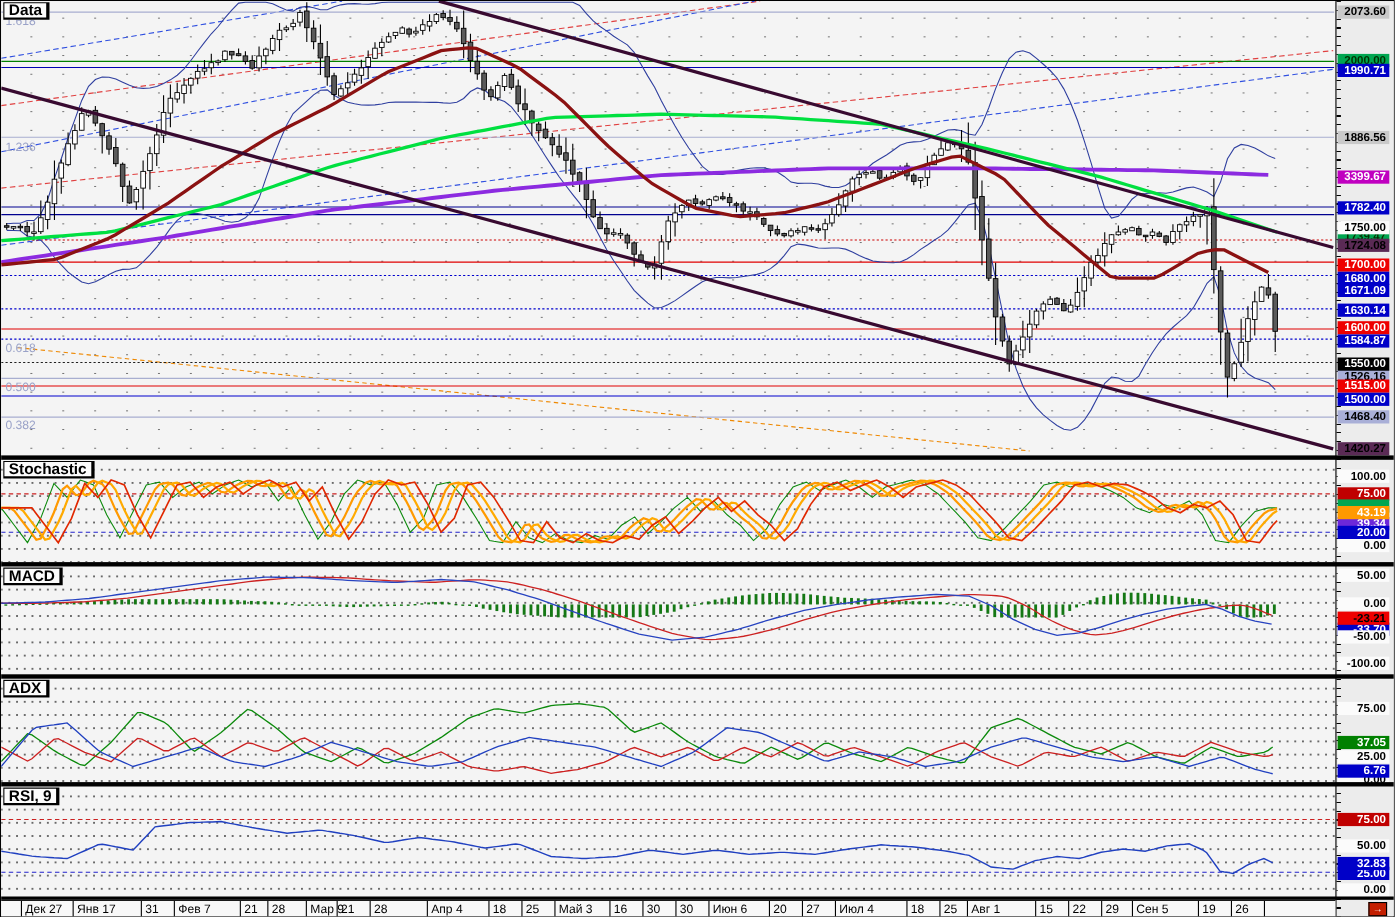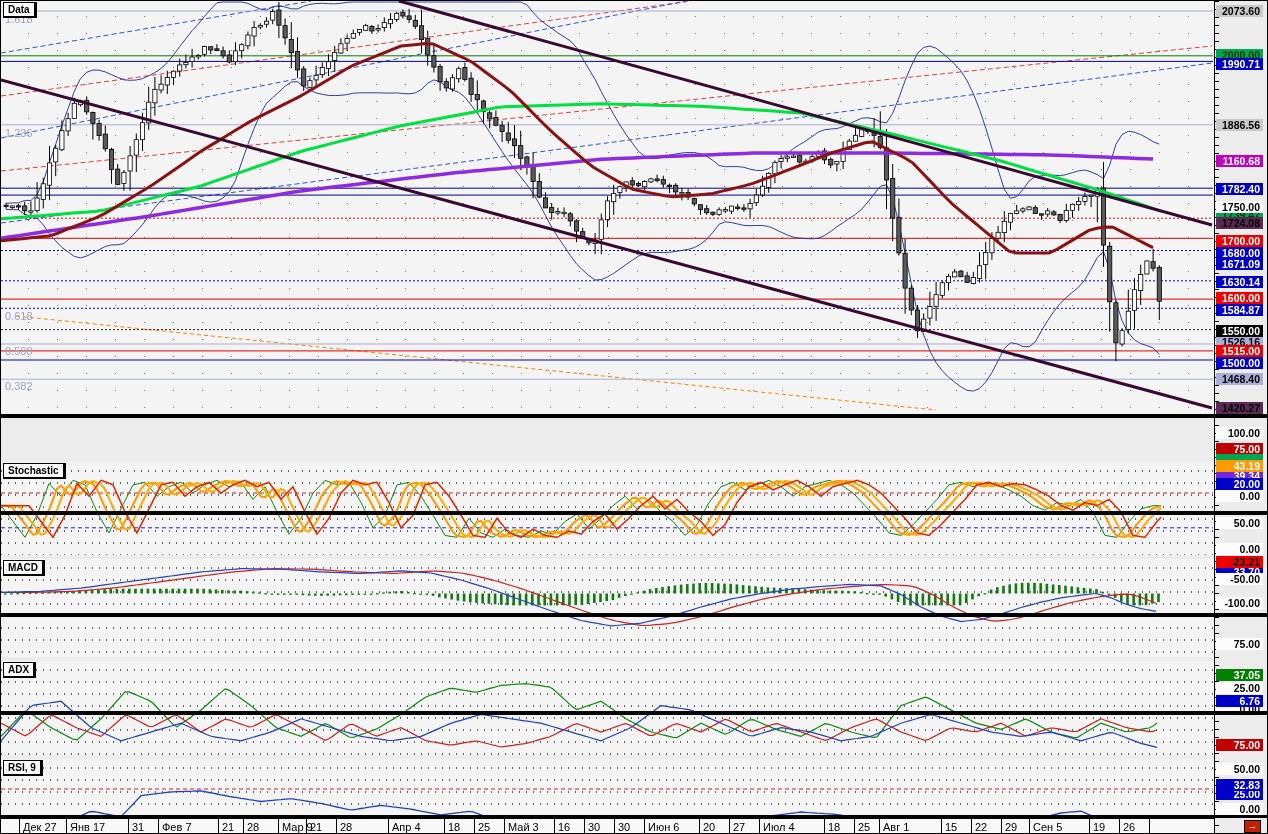--- a/index.html
+++ b/index.html
@@ -2,24 +2,24 @@
 <html><head>
 <meta charset="utf-8">
 <style>
   html,body{margin:0;padding:0;background:#fff;}
   .window{position:relative;width:1268px;height:834px;background:#ececec;border:1px solid #000;
           box-sizing:border-box;font-family:"Liberation Sans",sans-serif;overflow:hidden;}
   .panel{position:absolute;left:0;width:1213px;background:#f4f4f4;overflow:hidden;}
   .plot-main{background-image:radial-gradient(circle,#707070 0.7px,transparent 0.9px);
              background-size:29px 17px;background-position:13px 7px;}
   .plot-ind{background-image:radial-gradient(circle,#606060 0.6px,transparent 0.8px);
-            background-size:7px 12px;background-position:4px 3px;margin-top:44px;}
+            background-size:7px 12px;background-position:4px 3px;}
   .panel svg{position:absolute;left:0;top:0;}
   .tab{position:absolute;z-index:4;left:2px;top:1px;background:#fcfcfc;border:1px solid #000;
-       border-right:3px solid #000;border-bottom:2px solid #000;font-weight:bold;font-size:10px;
+       border-right:3px solid #000;border-bottom:2px solid #000;font-weight:bold;font-size:14px;
        padding:0 4px;height:13px;line-height:13px;white-space:nowrap;color:#000;}
   .sep{position:absolute;left:0;width:1268px;background:#000;z-index:5;}
   #ycol{position:absolute;left:1213px;top:0;width:55px;height:834px;border-left:1px solid #000;z-index:1;
         background-color:#ececec;
         background-image:repeating-linear-gradient(to bottom,#000 0 1px,transparent 1px 8px);
         background-size:4px 100%;background-repeat:no-repeat;}
   .plabel{position:absolute;left:1215px;width:47px;height:12px;line-height:12px;font-size:10.5px;
           font-weight:bold;text-align:right;padding-right:3px;z-index:2;box-sizing:border-box;
           white-space:nowrap;overflow:hidden;}
   #xaxis{position:absolute;left:0;top:817px;width:1213px;height:17px;background:#f8f8f8;
@@ -747,21 +747,21 @@
       <div class="xlabel" style="left: 1122px;">26</div>
       <div class="xtick" style="left: 1148px;"></div>
       <div class="xlabel" style="left: 1152px; margin-top: 37px;">Окт 3</div>
     </div>
   <button id="scrollbtn">→</button>
 
 <div class="plabel" style="top: 4px; background: rgb(201, 201, 201); color: rgb(0, 0, 0);">2073.60</div>
     <div class="plabel" style="top: 48px; background: rgb(0, 166, 81); color: rgb(0, 51, 0);">2000.00</div>
     <div class="plabel" style="top: 57px; background: rgb(0, 0, 200); color: rgb(255, 255, 255);">1990.71</div>
     <div class="plabel" style="top: 118px; background: rgb(201, 201, 201); color: rgb(0, 0, 0);">1886.56</div>
-    <div class="plabel" style="top: 154px; background: rgb(192, 0, 192); color: rgb(255, 255, 255);">1160.68</div>
+    <div class="plabel" style="top: 154px; background: rgb(192, 0, 192); color: rgb(255, 255, 255);">3399.67</div>
     <div class="plabel" style="top: 182px; background: rgb(0, 0, 200); color: rgb(255, 255, 255);">1782.40</div>
     <div class="plabel" style="top: 208px; background: rgb(0, 166, 81); color: rgb(0, 51, 0);">1739.47</div>
     <div class="plabel" style="top: 200px; background: rgb(251, 251, 251); color: rgb(0, 0, 0);">1750.00</div>
     <div class="plabel" style="top: 216px; background: rgb(90, 42, 85); color: rgb(0, 0, 0);">1724.08</div>
     <div class="plabel" style="top: 234px; background: rgb(238, 0, 0); color: rgb(255, 255, 255);">1700.00</div>
     <div class="plabel" style="top: 257px; background: rgb(0, 0, 200); color: rgb(255, 255, 255);">1671.09</div>
     <div class="plabel" style="top: 246px; background: rgb(0, 0, 200); color: rgb(255, 255, 255);">1680.00</div>
     <div class="plabel" style="top: 275px; background: rgb(0, 0, 200); color: rgb(255, 255, 255);">1630.14</div>
     <div class="plabel" style="top: 291px; background: rgb(238, 0, 0); color: rgb(255, 255, 255);">1600.00</div>
     <div class="plabel" style="top: 303px; background: rgb(0, 0, 200); color: rgb(255, 255, 255);">1584.87</div>

